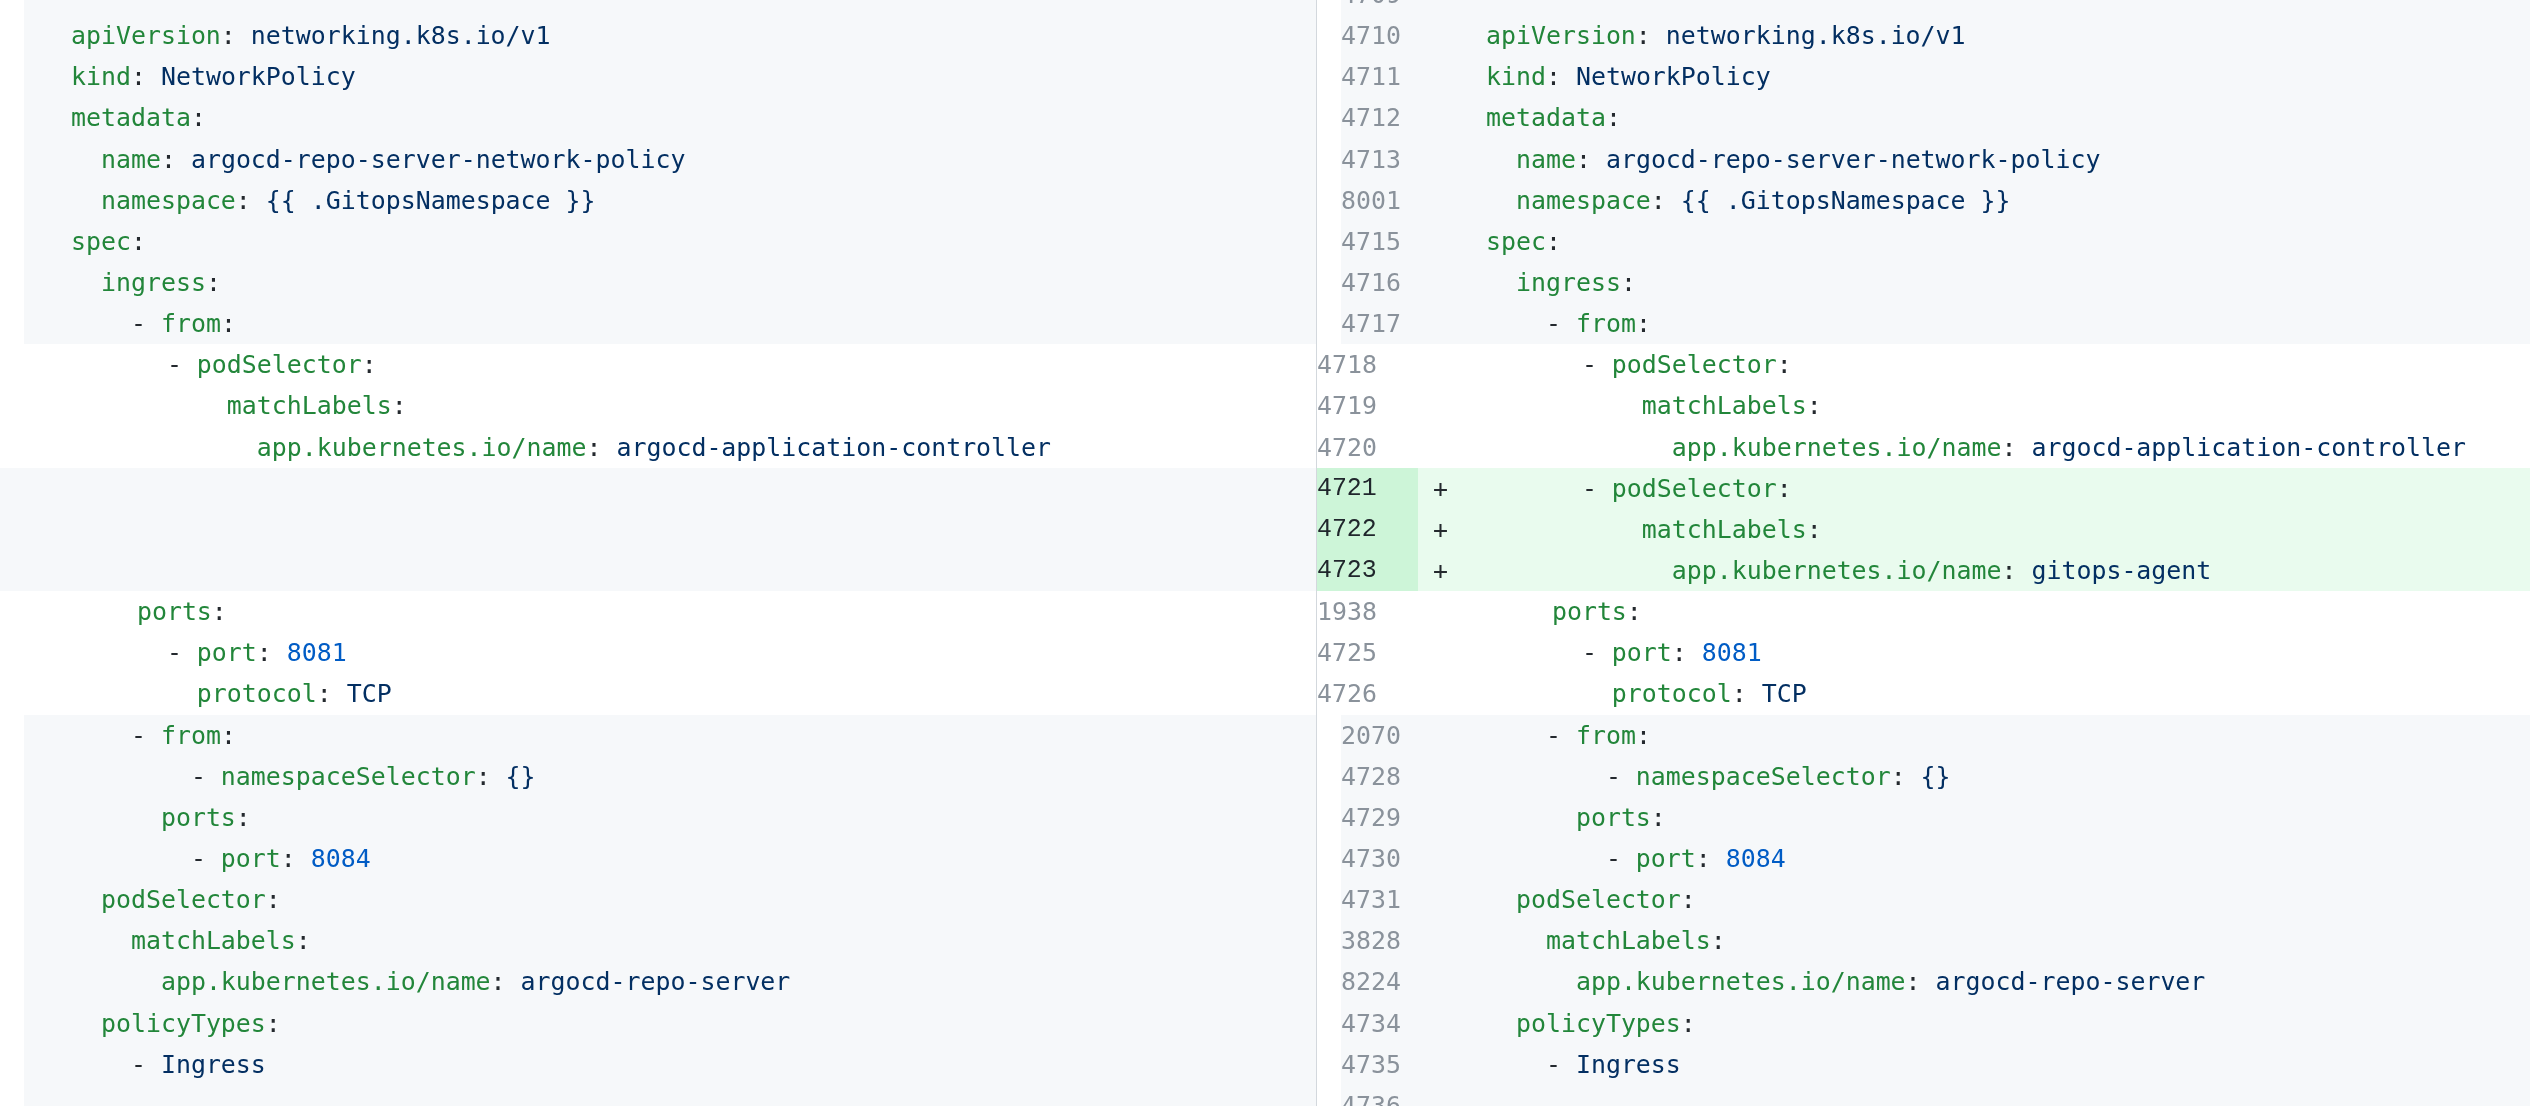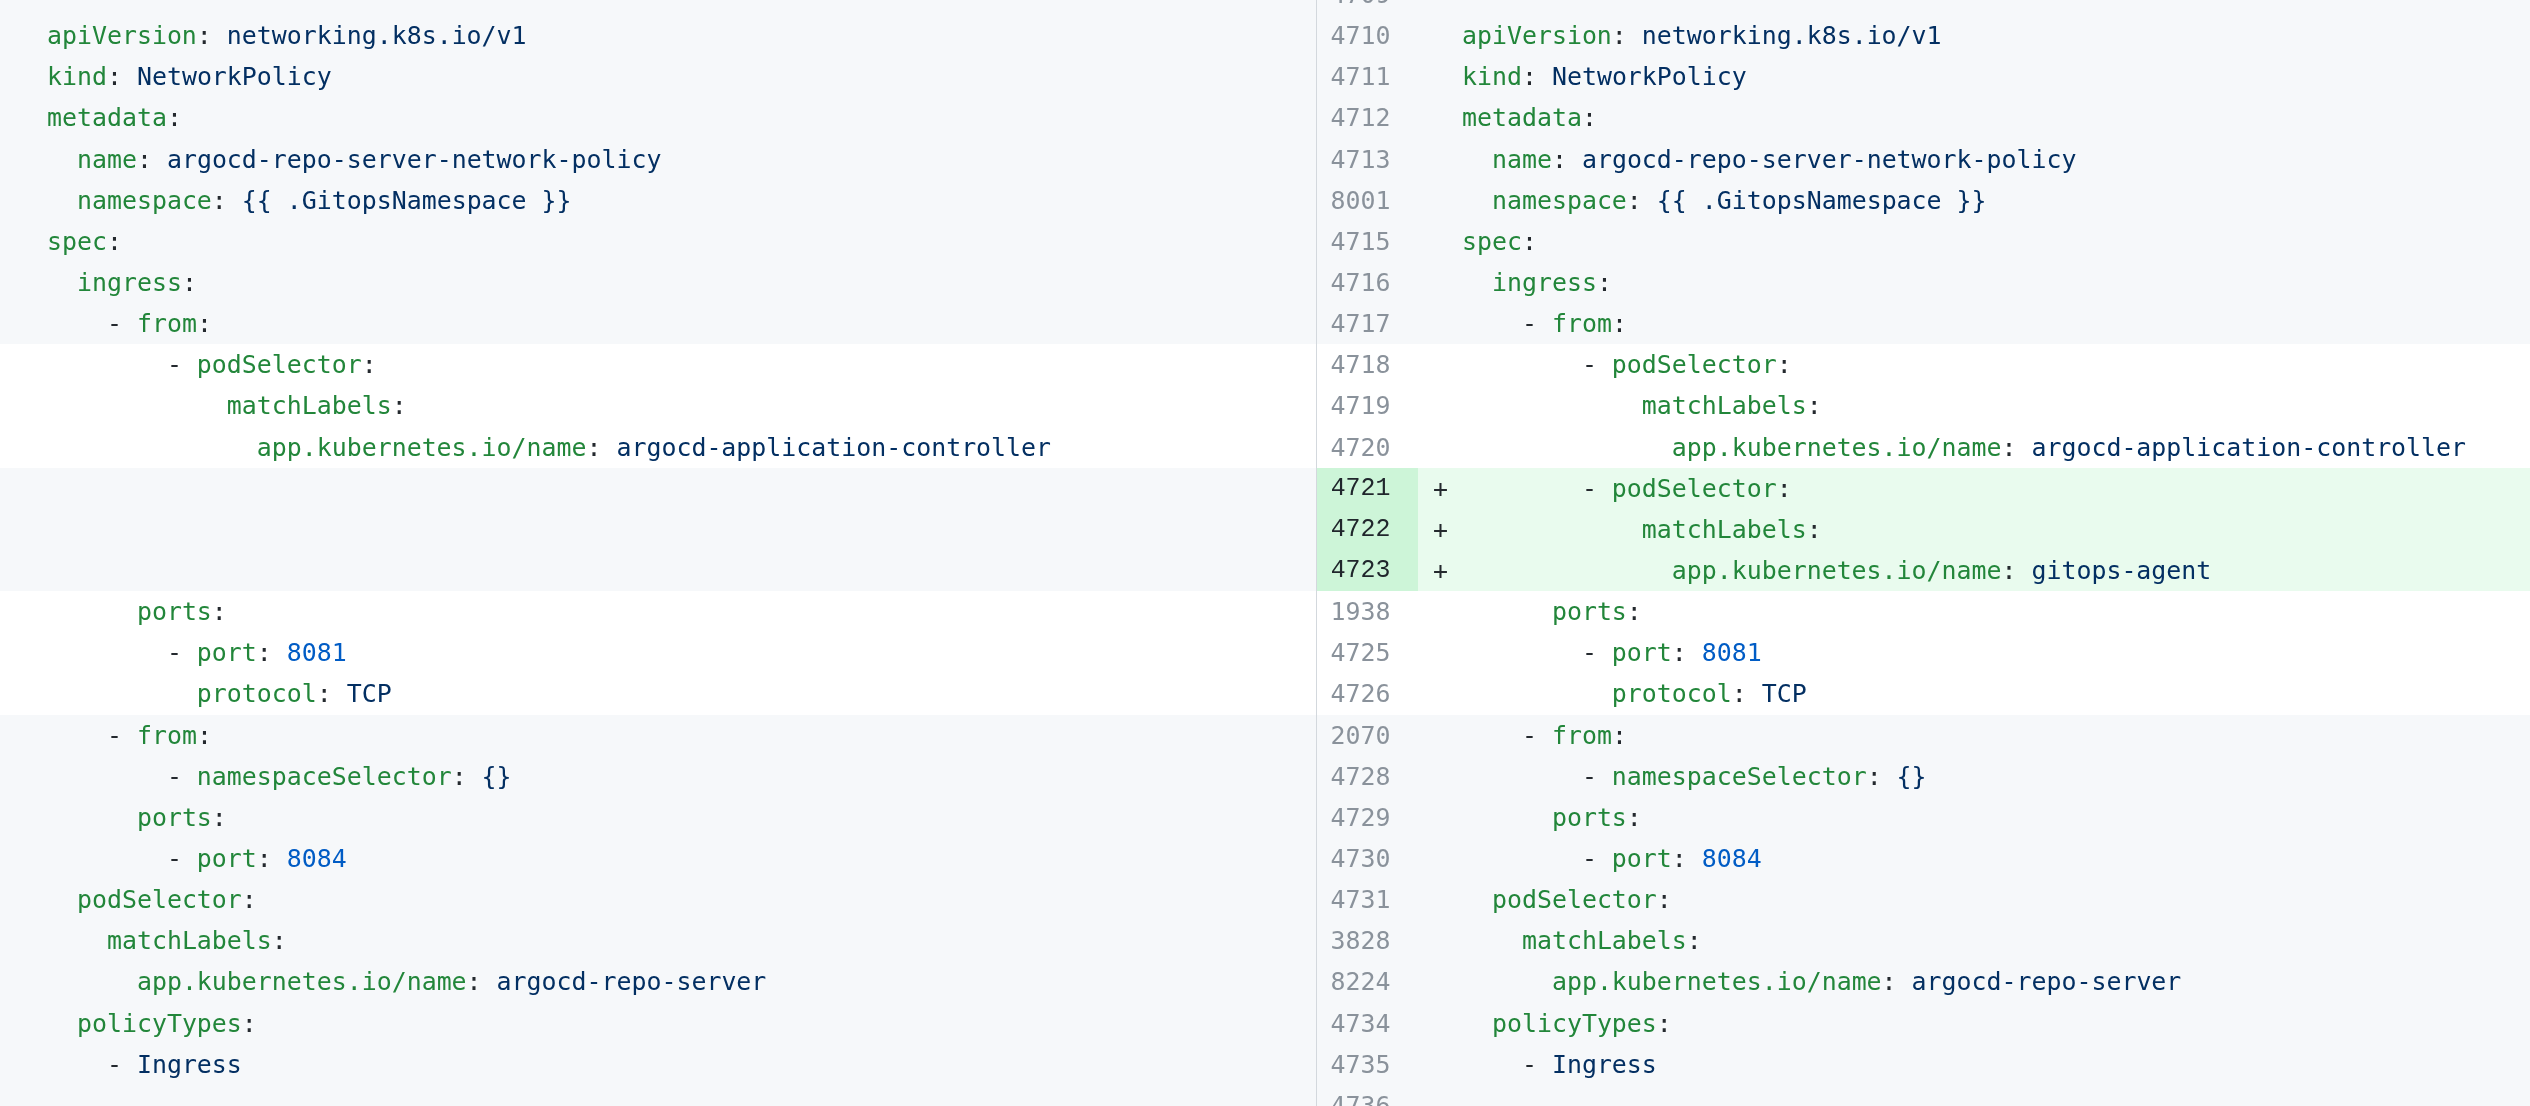--- a/index.html
+++ b/index.html
@@ -9,28 +9,28 @@
   }
   .diff-wrap { display: flex; width: 2530px; height: 1106px; }
   .panel { position: relative; overflow: hidden; height: 1106px; box-sizing: border-box; }
   .panel.left  { width: 1316px; }
   .panel.right { flex: 1; border-left: 1px solid var(--border, #d3d8dd); }
   .rows { position: absolute; left: 0; right: 0; top: -26px; }
   .row {
     display: flex; height: 41.15px; overflow: hidden;
     font-size: 24.9px; line-height: 41.15px; white-space: pre;
   }
-  .row.far { background: var(--far-bg, #f6f8fa); }
+  .row.far { background: var(--far-bg, #f6f8fa); margin-left: 24px; }
   .row.ctx { background: #ffffff; }
   
   .left .row.add { background: var(--far-bg, #f6f8fa); }
   .right .row.add .code { background: var(--add-bg, #e9fbee); }
   .num {
     width: 101px; flex: none; box-sizing: border-box;
-    text-align: center; padding-right: 14px;
+    text-align: left; padding-right: 14px;
     color: var(--lineno-fg, #8a929b); cursor: pointer;
   }
   .right .row.add .num { background: var(--add-num-bg, #cdf5d8); color: var(--lineno-add-fg, #20262c); font-family: Liberation Mono, monospace; }
   .code { flex: 1; position: relative; padding-left: 44px; box-sizing: border-box; }
   .left .code { padding-left: 47px; }
   .plus { position: absolute; left: 15px; top: 0; color: var(--plus-fg, #24292e); }
   .seg-key { color: var(--key-fg, #22863a); }
   .seg-str { color: var(--str-fg, #032f62); }
   .seg-num { color: var(--numlit-fg, #005cc5); text-align: right; }
   .seg-pln { color: var(--plain-fg, #24292e); }

